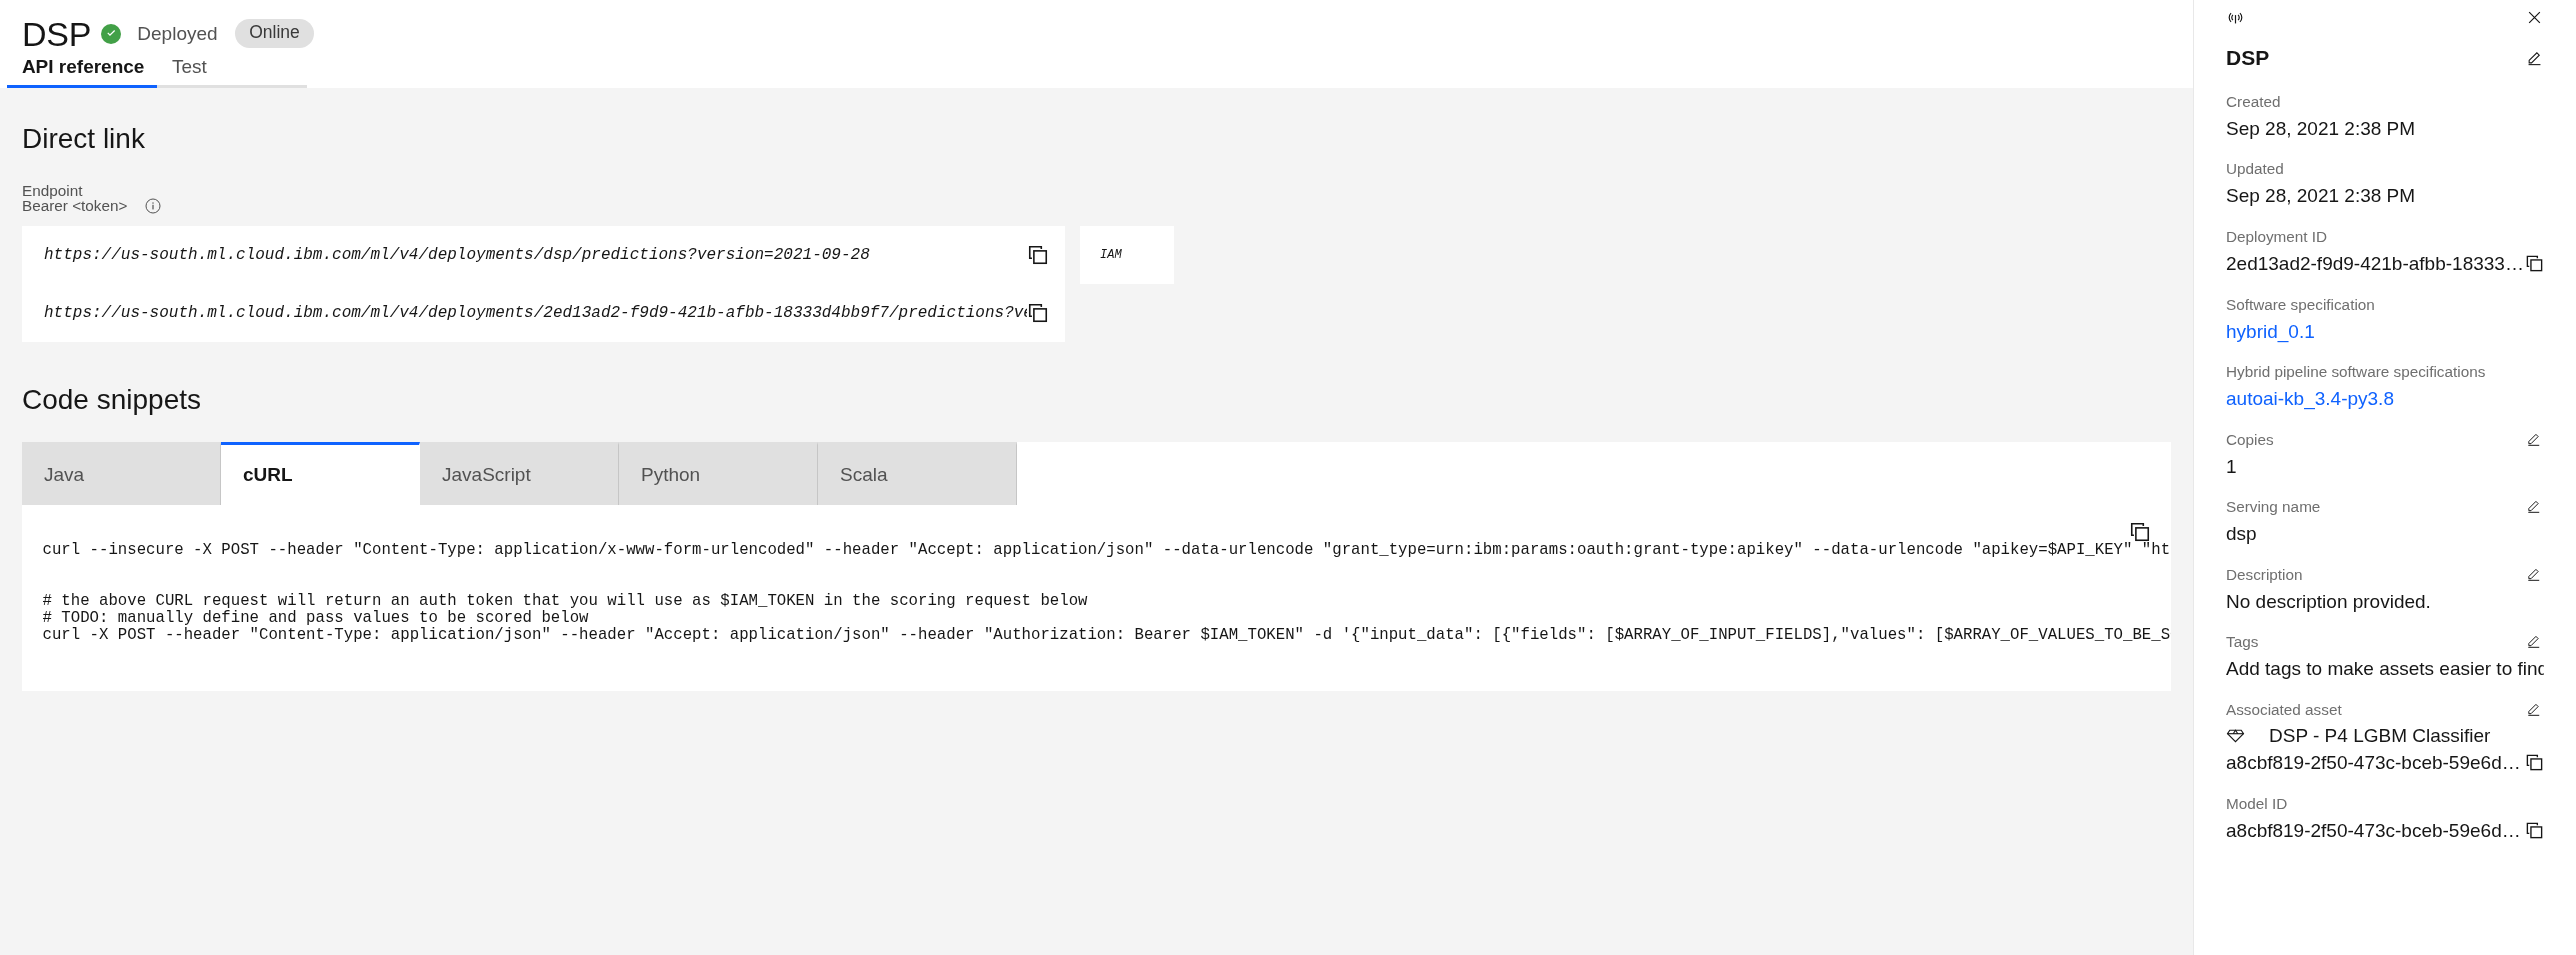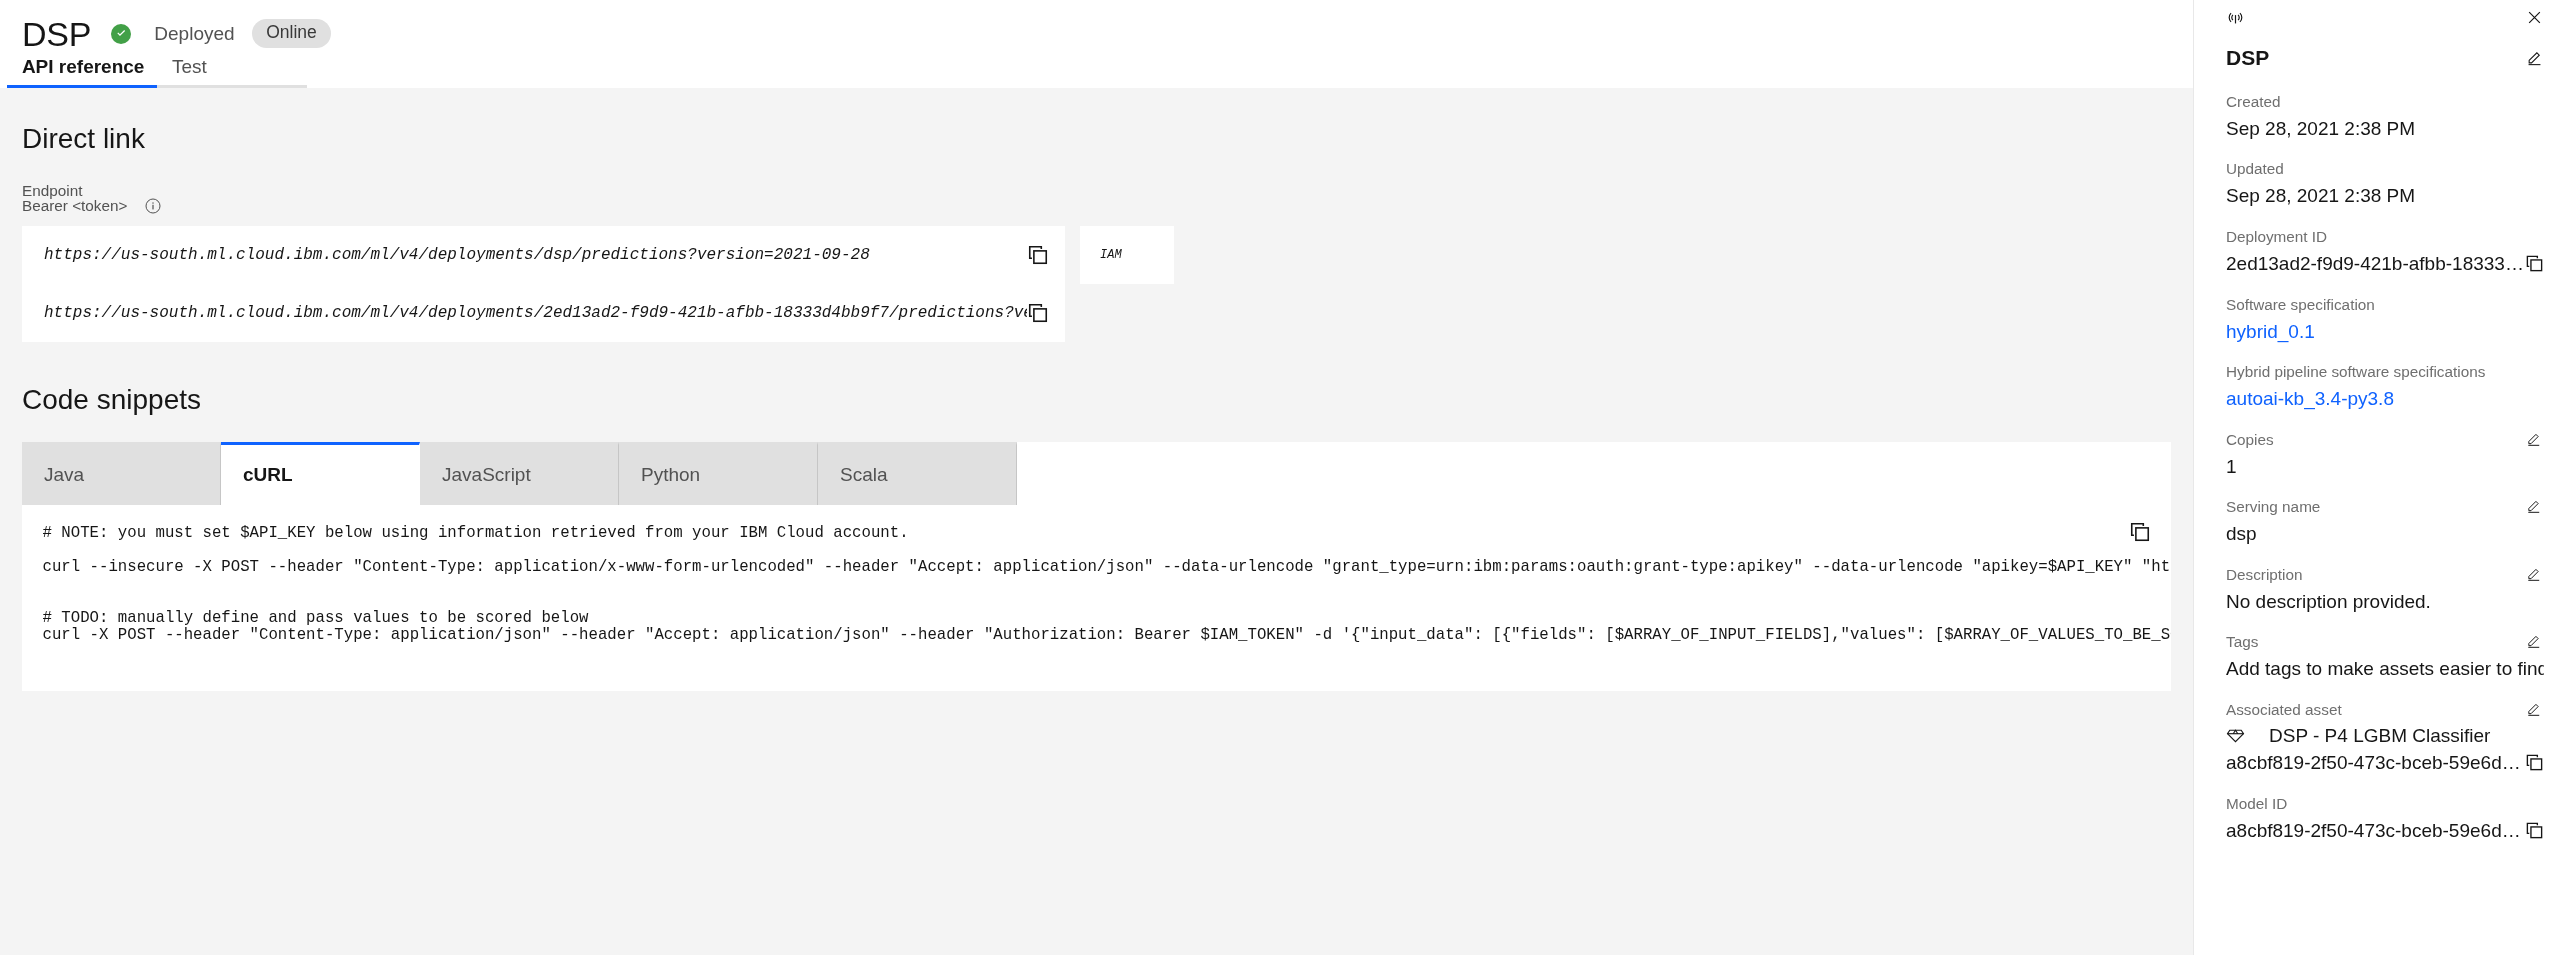--- a/index.html
+++ b/index.html
@@ -47,22 +47,22 @@
   .app-title {
     font-size: 34px;
     font-weight: 400;
     letter-spacing: -0.2px;
     color: #161616;
     line-height: 1;
   }
   .deploy-status {
     display: flex;
     align-items: center;
-    margin-left: 20px;
-    gap: 23px;
+    margin-left: 10px;
+    gap: 16px;
   }
   .check-circle {
     width: 20px;
     height: 20px;
     border-radius: 50%;
     background: #42a047;
     display: flex;
     align-items: center;
     justify-content: center;
     flex: none;
@@ -437,25 +437,25 @@
           <div class="snip-tabs-filler"></div>
         </div>
 
         <div class="code-area">
           <span class="code-copy">
             <svg width="22" height="22" viewBox="0 0 16 16">
               <rect x="5" y="5" width="9" height="9" fill="none" stroke="#161616" stroke-width="1.15"></rect>
               <polyline points="3.6,10.4 2,10.4 2,2 10.4,2 10.4,3.6" fill="none" stroke="#161616" stroke-width="1.15"></polyline>
             </svg>
           </span>
-          <div class="code-line"># NOTE: you must set $API_KEY below using information retrieved from your IBM Cloud account.</div>
           <div class="code-gap"></div>
           <div class="code-line">curl --insecure -X POST --header "Content-Type: application/x-www-form-urlencoded" --header "Accept: application/json" --data-urlencode "grant_type=urn:ibm:params:oauth:grant-type:apikey" --data-urlencode "apikey=$API_KEY" "https:/</div>
           <div class="code-gap"></div>
           <div class="code-gap"></div>
+          <div class="code-line"># the above CURL request will return an auth token that you will use as $IAM_TOKEN in the scoring request below</div>
           <div class="code-line"># TODO: manually define and pass values to be scored below</div>
           <div class="code-line">curl -X POST --header "Content-Type: application/json" --header "Accept: application/json" --header "Authorization: Bearer $IAM_TOKEN" -d '{"input_data": [{"fields": [$ARRAY_OF_INPUT_FIELDS],"values": [$ARRAY_OF_VALUES_TO_BE_SCORED</div>
         </div>
       </div>
 
     </div>
   </div>
 
   <div class="rail">
 

